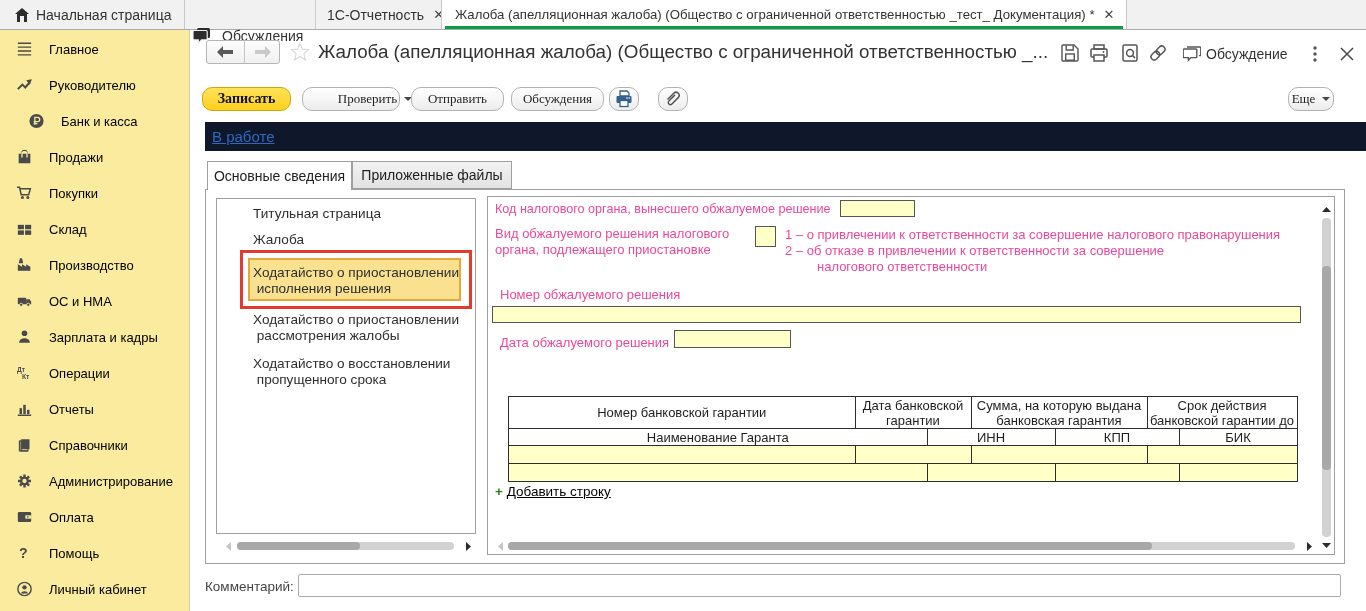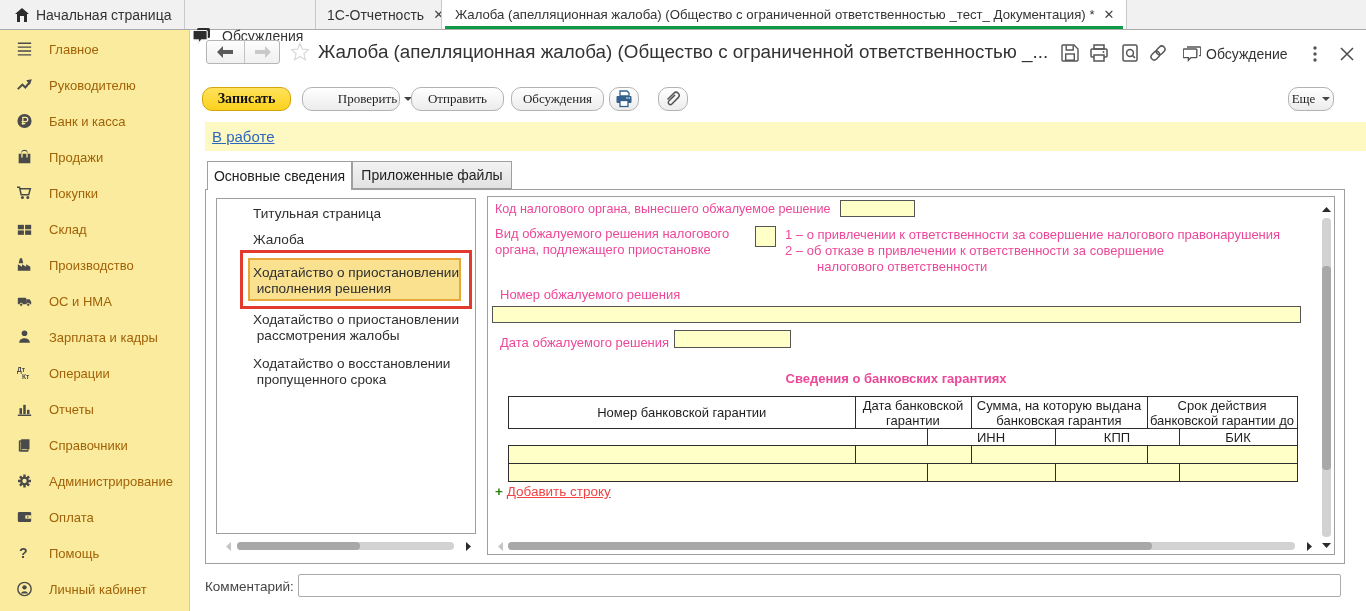--- a/index.html
+++ b/index.html
@@ -15,38 +15,38 @@
   .tsep { position:absolute; top:0; width:1px; height:29px; background:#c9c9c9; }
   #ttab4 { background:#fff; }
   #ttab4 .green { position:absolute; left:3px; right:3px; bottom:0; height:3px; background:#0d9b47; }
   .tclose { color:#444; font-size:13px; margin-left:9px; }
   
   #sidebar { position:absolute; left:0; top:30px; width:190px; height:581px;
     background:#faeb9e; border-right:1px solid #c9c9c9; }
   .sitem { position:absolute; left:0; width:100%; height:36px; }
   .sitem .ic { position:absolute; left:17px; top:50%; transform:translateY(-50%); width:15px; height:15px; }
   .sitem .tx { position:absolute; left:49px; top:50%; transform:translateY(-50%);
-    font-size:13px; color:#a16207; white-space:nowrap; }
+    font-size:13px; color:#000000; white-space:nowrap; }
   
   .navgrp { position:absolute; left:206px; top:40px; width:74px; height:24px;
     border:1px solid #b5b5b5; border-radius:3px; background:linear-gradient(#fdfdfd,#f0f0f0); }
   .navgrp .mid { position:absolute; left:37px; top:0; width:1px; height:22px; background:#c3c3c3; }
   #title { position:absolute; left:318px; top:41px; font-size:18.8px; color:#333; white-space:nowrap; }
   .hicon { position:absolute; top:44px; width:18px; height:18px; }
   #disc-label { position:absolute; left:1206px; top:46px; font-size:14px; color:#333; }
   
   .btn { position:absolute; top:87px; height:24px; border:1px solid #b3b3b3; border-radius:10px;
     background:linear-gradient(#ffffff,#ececec); font-size:13px; color:#1f1f1f;
     display:flex; align-items:center; justify-content:center;font-family:Liberation Serif, serif; }
   .btn.yellow { background:linear-gradient(#ffe25b,#fcd11c); border-color:#d2a60b;
     font-weight:bold; font-size:14px; color:#111; }
   .caret { display:inline-block; width:0; height:0; border-left:4px solid transparent;
     border-right:4px solid transparent; border-top:4px solid #444; margin-left:7px; }
   
-  #strip { position:absolute; left:205px; top:122px; width:1161px; height:29px; background:#fef9c3; }
+  #strip { position:absolute; left:205px; top:122px; width:1161px; height:29px; background:#0f172a; }
   #strip a { position:absolute; left:7px; top:6px; font-size:15px; color:#2d68bd; text-decoration:underline; }
   
   .ptab { position:absolute; top:161px; height:28px; font-size:14px; color:#222;
     display:flex; align-items:center; justify-content:center;
     border:1px solid #9f9f9f; }
   #ptab1 { left:207px; width:145px; background:#fff; border-bottom:none; height:29px; z-index:3; }
   #ptab2 { left:352px; width:160px; background:linear-gradient(#f3f3f3,#e2e2e2); z-index:2; }
   
   #outer { position:absolute; left:205px; top:189px; width:1140px; height:375px;
     border:1px solid #9f9f9f; background:#fff; }
@@ -64,21 +64,21 @@
   
   .flabel { position:absolute; font-size:13px; color:#ec4899; line-height:16px; }
   .yinput { position:absolute; background:#ffffc8; border:1px solid #555; }
   
   .tcell { position:absolute; border:1px solid #2d2d2d; font-size:13px; color:#1e1e1e;
     display:flex; align-items:center; justify-content:center; text-align:center;
     line-height:15px; background:#fff; }
   .tcell.y { background:#ffffc8; }
   .addrow { position:absolute; font-size:13.5px; }
   .addrow .plus { color:#2e7d12; font-weight:bold; }
-  .addrow a { color:#ef4444; text-decoration:underline; }
+  .addrow a { color:#000000; text-decoration:underline; }
   
   .sb-thumb { position:absolute; background:#b9b9b9; border-radius:4px; }
   
   #comment-label { position:absolute; left:205px; top:579px; font-size:13.5px; color:#444; }
   #comment-input { position:absolute; left:298px; top:574px; width:1043px; height:23px;
     border:1px solid #ababab; border-radius:2px; background:#fff; }
   svg { display:block; }
 </style>
 </head>
 <body>
@@ -119,21 +119,21 @@
       </svg>
       <span class="tx">Главное</span>
     </div>
   <div class="sitem" style="top:37px;">
       <svg class="ic" viewBox="0 0 18 18">
         <path d="M1 14 L6.5 8.5 L10 12 L15 6" stroke="#4a4a4a" stroke-width="2.4" fill="none"></path>
         <polygon points="11,3.2 17.8,2.2 15.5,8.7" fill="#4a4a4a"></polygon>
       </svg>
       <span class="tx">Руководителю</span>
     </div>
-  <div class="sitem" style="top:73px;">
+  <div class="sitem" style="top:73px;margin-left:12px;">
       <svg class="ic" viewBox="0 0 18 18">
         <circle cx="9" cy="9" r="8.5" fill="#4a4a4a"></circle>
         <path d="M7 13.5 V4.5 H10.3 a2.6 2.6 0 0 1 0 5.2 H5.6 M5.6 12 H10" stroke="#faeb9e" stroke-width="1.5" fill="none"></path>
       </svg>
       <span class="tx">Банк и касса</span>
     </div>
   <div class="sitem" style="top:109px;">
       <svg class="ic" viewBox="0 0 18 18">
         <path d="M2 5 h14 v11.5 H2 Z" fill="#4a4a4a"></path>
         <path d="M6 8 V4 a3 3 0 0 1 6 0 v4" stroke="#4a4a4a" stroke-width="1.6" fill="none"></path>
@@ -346,26 +346,26 @@
   <div id="rightpanel">
     <div class="flabel" style="left:7px; top:4px; font-size:12.6px;">Код налогового органа, вынесшего обжалуемое решение</div>
     <div class="yinput" style="left:352px; top:3px; width:75px; height:17px;"></div>
     <div class="flabel" style="left:7px; top:29px;">Вид обжалуемого решения налогового<br>органа, подлежащего приостановке</div>
     <div class="yinput" style="left:267px; top:29px; width:21px; height:21px;"></div>
     <div class="flabel" style="left:297px; top:30px;">1 – о привлечении к ответственности за совершение налогового правонарушения<br>2 – об отказе в привлечении к ответственности за совершение<br><span style="margin-left:32px;">налогового ответственности</span></div>
     <div class="flabel" style="left:12px; top:90px;">Номер обжалуемого решения</div>
     <div class="yinput" style="left:4px; top:109px; width:809px; height:17px;"></div>
     <div class="flabel" style="left:12px; top:138px;">Дата обжалуемого решения</div>
     <div class="yinput" style="left:186px; top:133px; width:117px; height:18px;"></div>
-    <div class="flabel" style="left:0; top:174px; width:816px; text-align:center; font-weight:bold;">Сведения о банковских гарантиях</div>
     <div id="gtable" class="abs" style="left:20px; top:199px; width:790px; height:86px;">
       <div class="tcell" style="left:0px; top:0px; width:347.5px; height:33px;">Номер банковской гарантии</div>
       <div class="tcell" style="left:346.5px; top:0px; width:117.0px; height:33px;">Дата банковской<br>гарантии</div>
       <div class="tcell" style="left:462.5px; top:0px; width:177.0px; height:33px;">Сумма, на которую выдана<br>банковская гарантия</div>
       <div class="tcell" style="left:638.5px; top:0px; width:151.0px; height:33px;">Срок действия<br>банковской гарантии до</div>
+      <div class="tcell" style="left:0px; top:32px; width:419.5px; height:18px;">Наименование Гаранта</div>
       <div class="tcell" style="left:418.5px; top:32px; width:129.0px; height:18px;">ИНН</div>
       <div class="tcell" style="left:546.5px; top:32px; width:125.0px; height:18px;">КПП</div>
       <div class="tcell" style="left:670.5px; top:32px; width:119.0px; height:18px;">БИК</div>
       <div class="tcell y" style="left:0px; top:49px; width:347.5px; height:19px;"></div>
       <div class="tcell y" style="left:346.5px; top:49px; width:117.0px; height:19px;"></div>
       <div class="tcell y" style="left:462.5px; top:49px; width:177.0px; height:19px;"></div>
       <div class="tcell y" style="left:638.5px; top:49px; width:151.0px; height:19px;"></div>
       <div class="tcell y" style="left:0px; top:67px; width:419.5px; height:19px;"></div>
       <div class="tcell y" style="left:418.5px; top:67px; width:129.0px; height:19px;"></div>
       <div class="tcell y" style="left:546.5px; top:67px; width:125.0px; height:19px;"></div>

